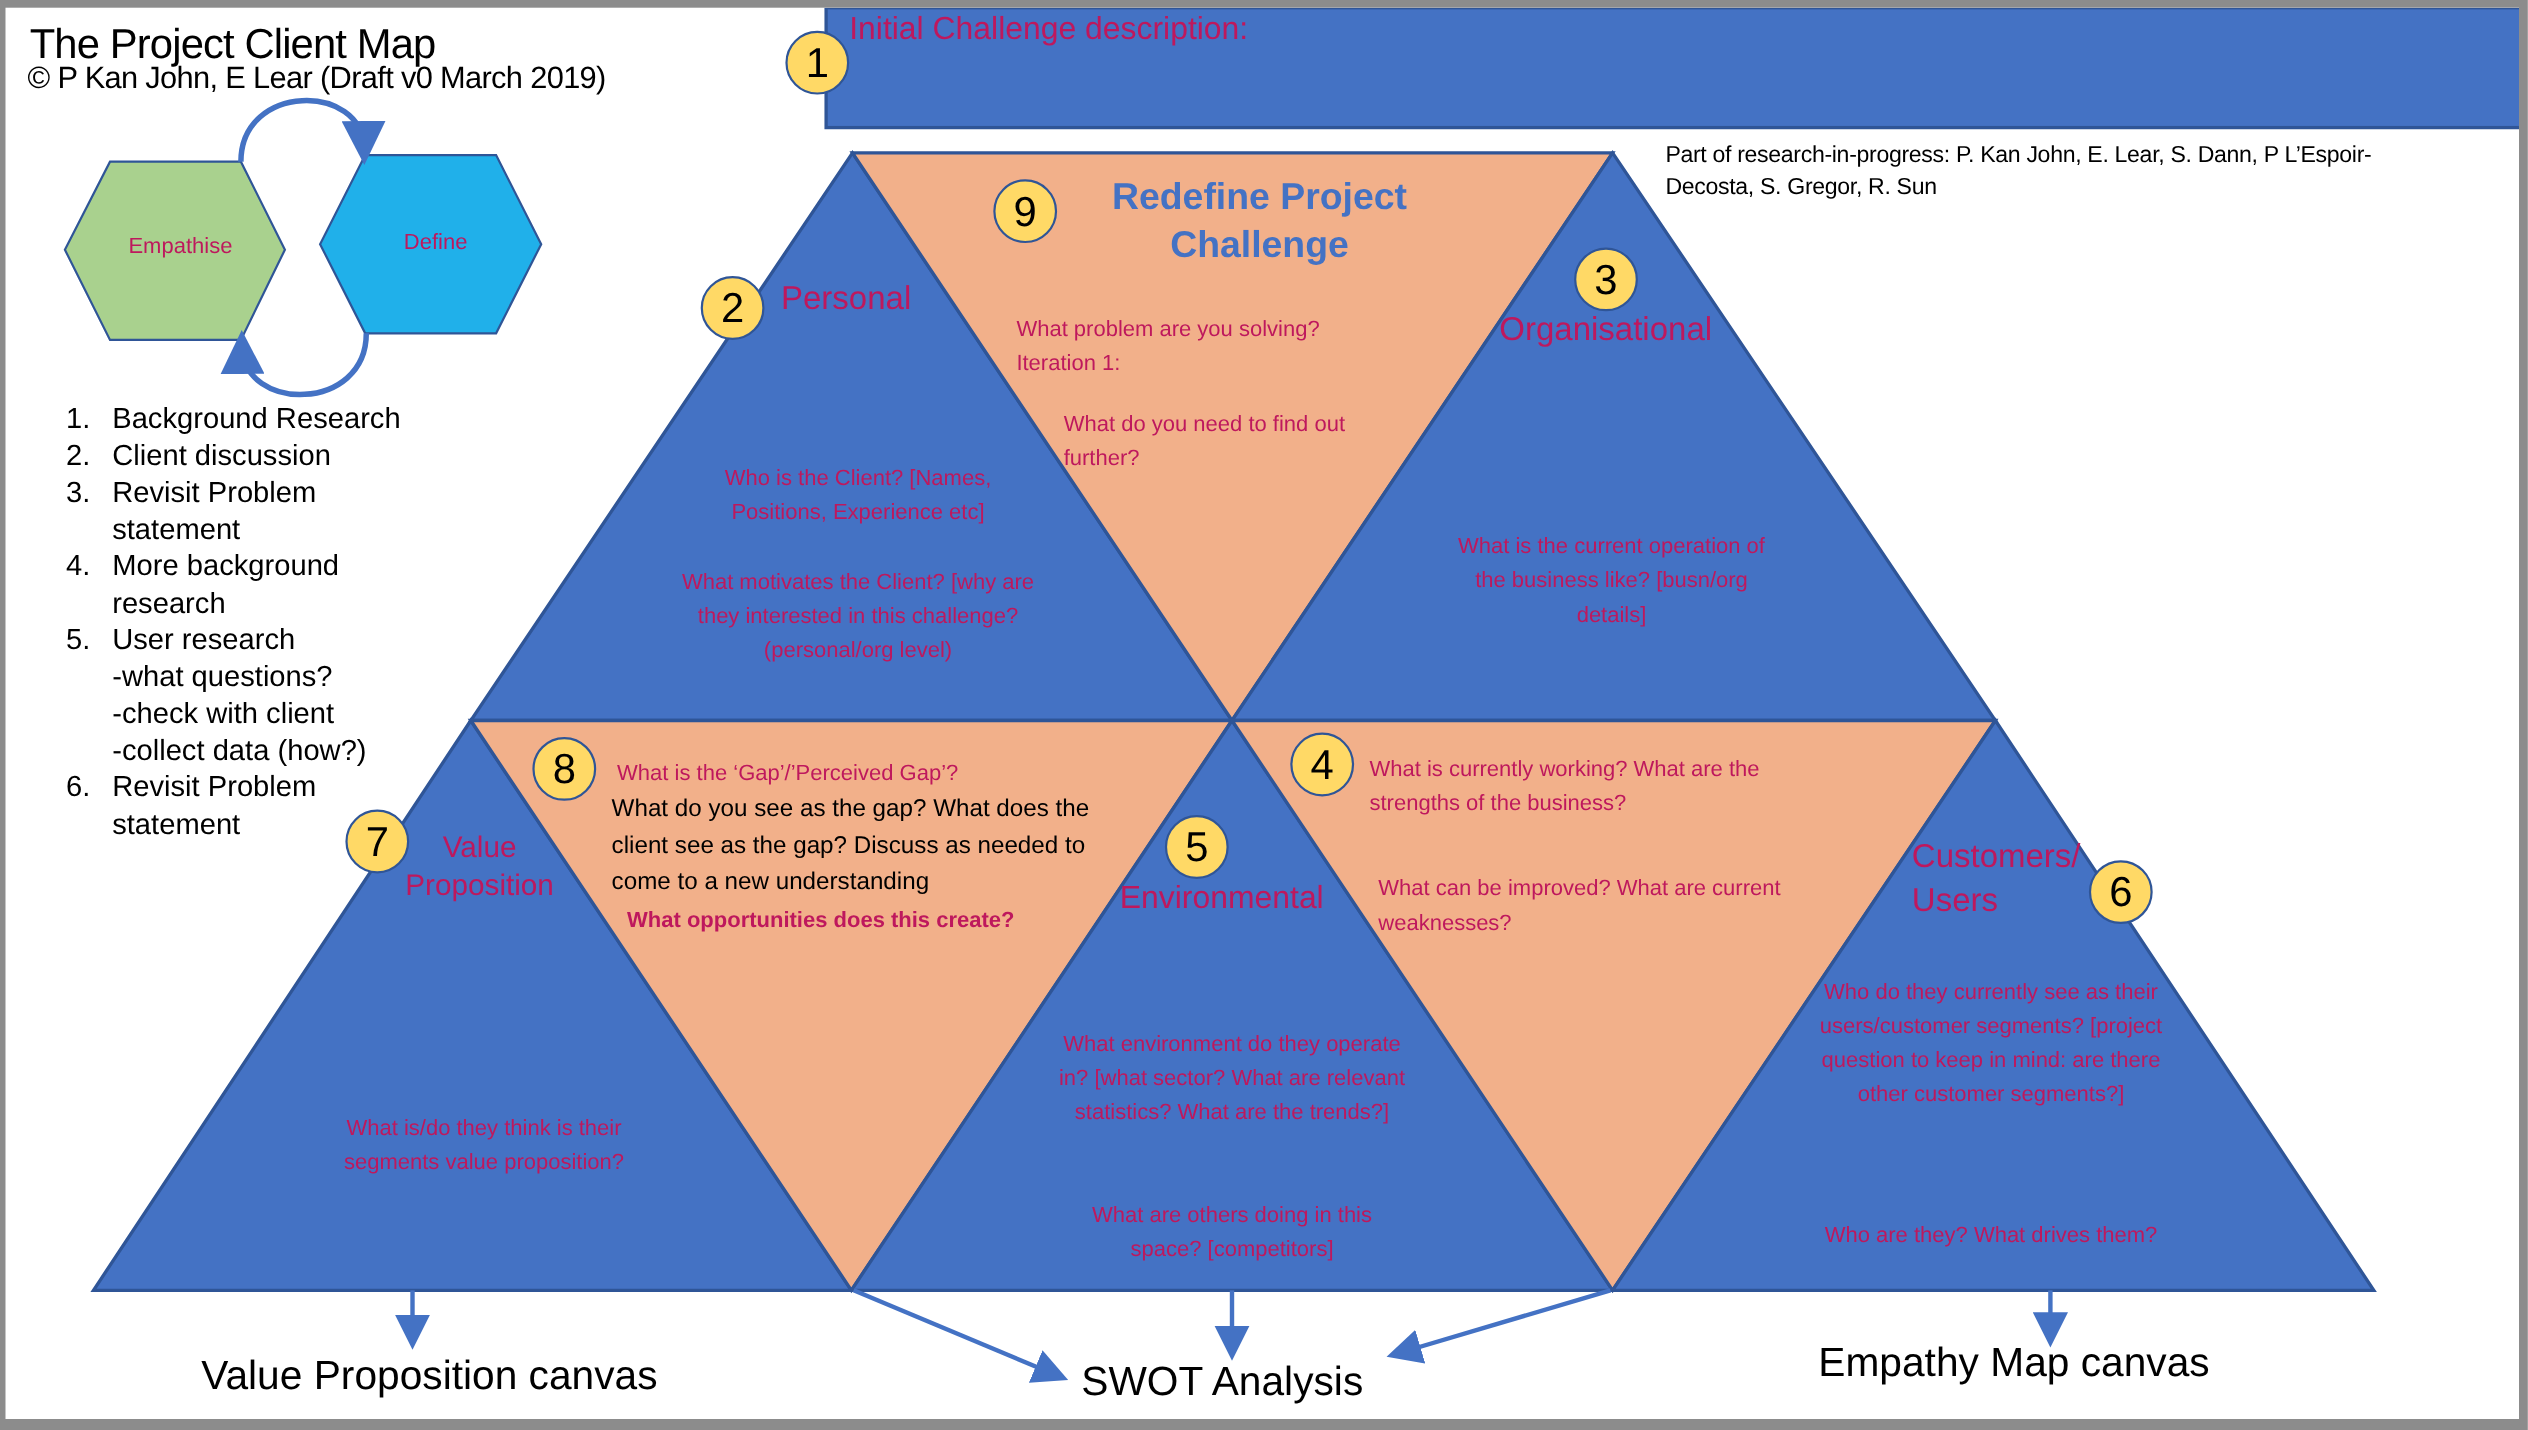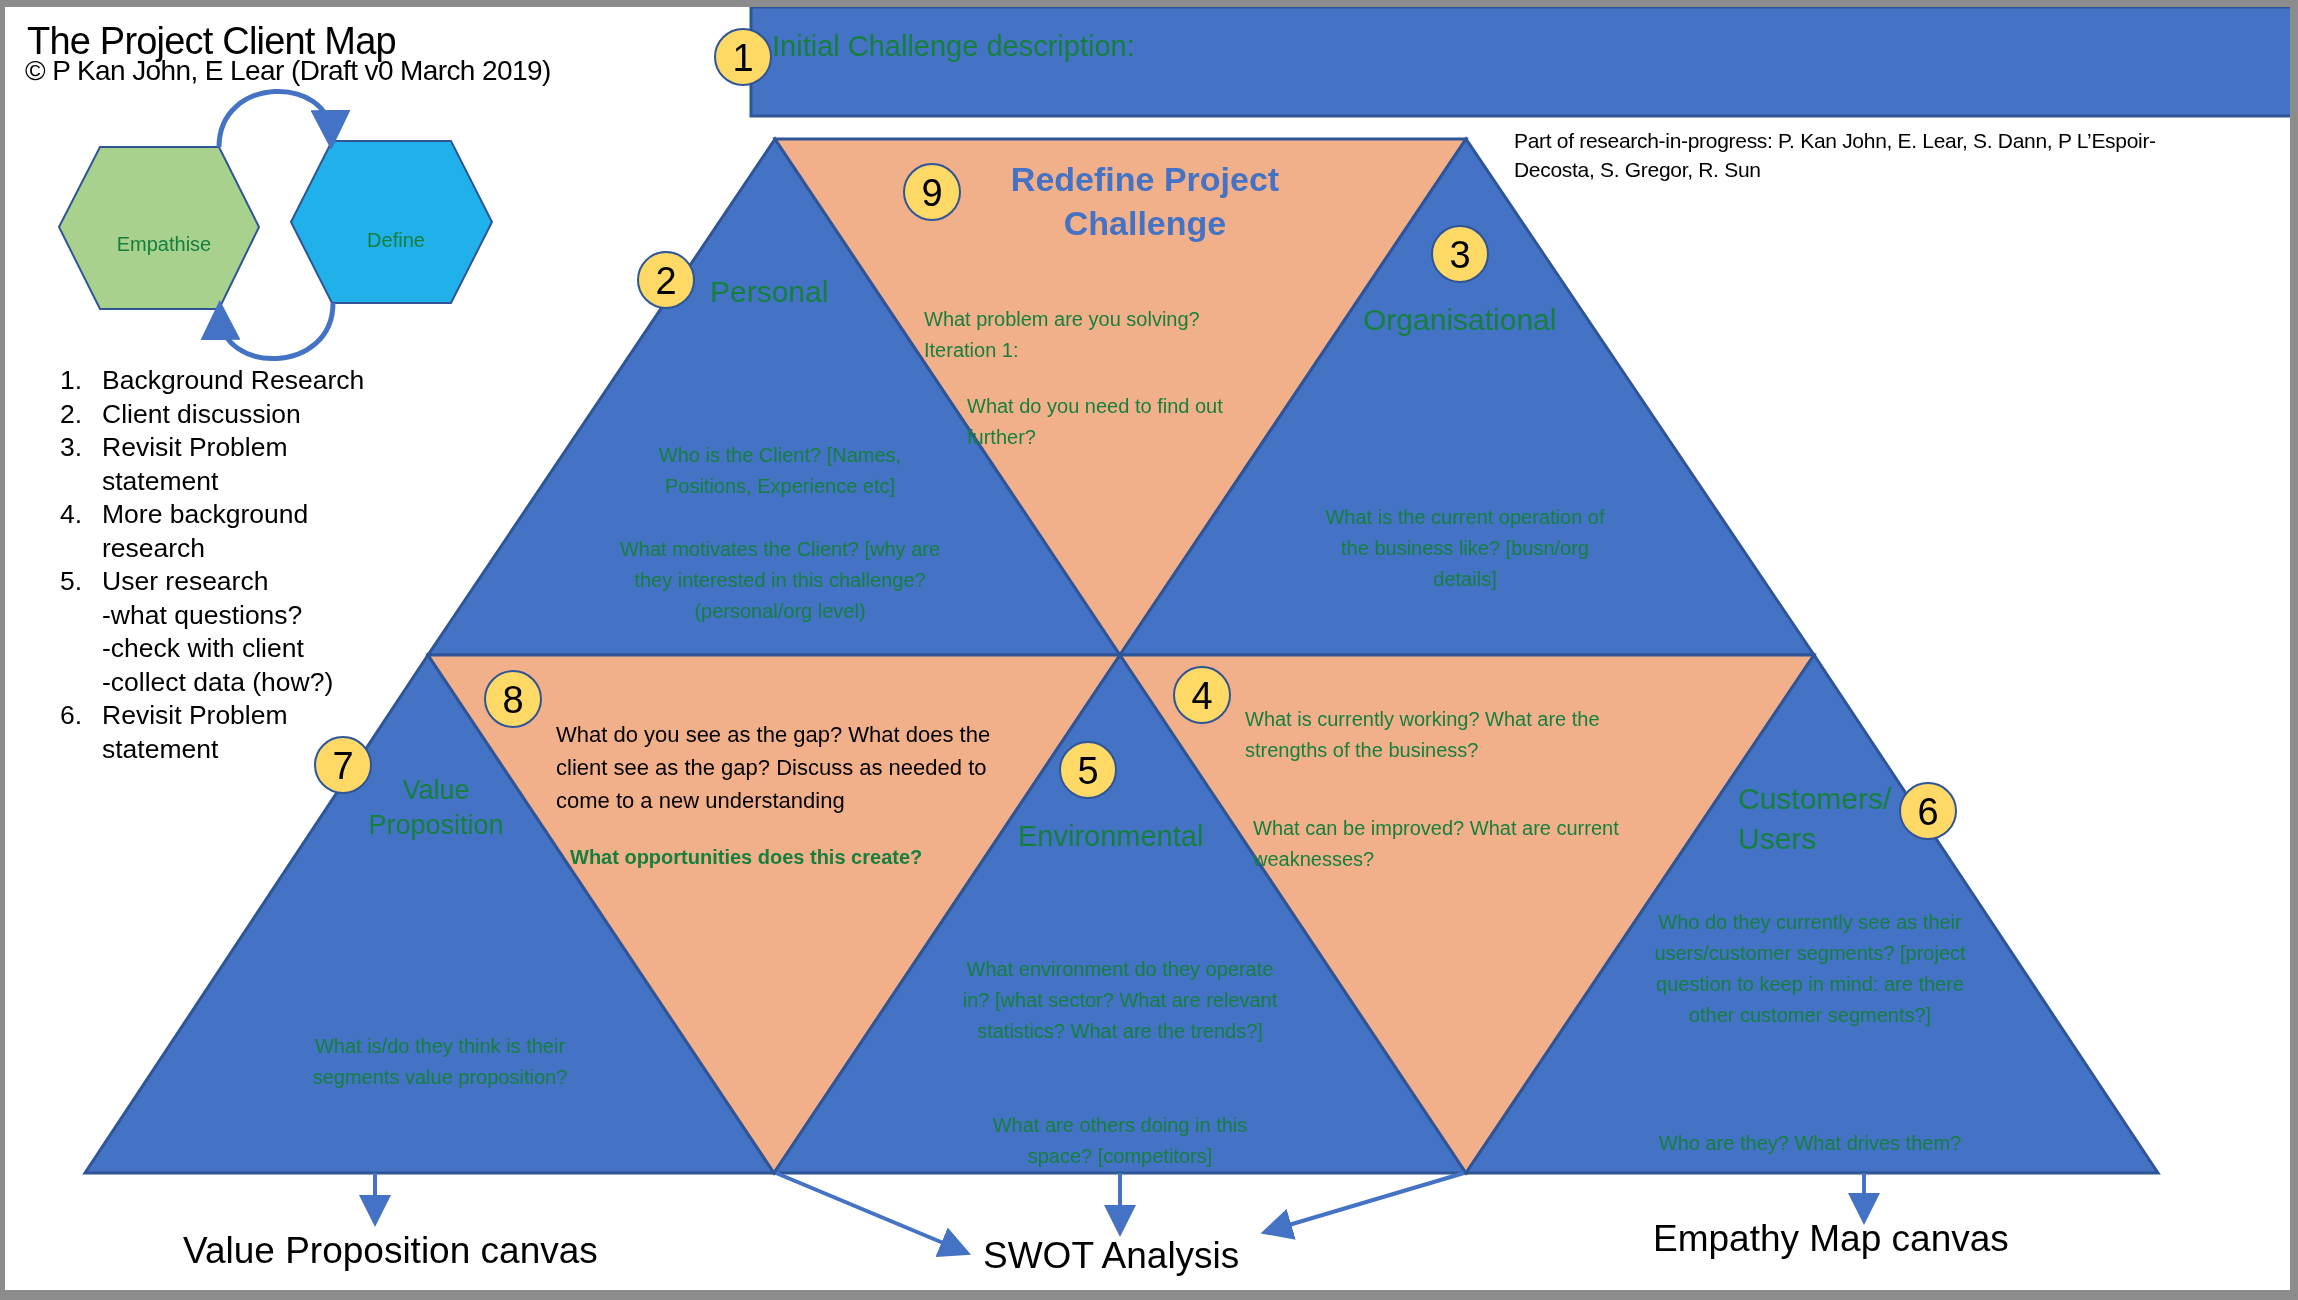--- a/index.html
+++ b/index.html
@@ -1,21 +1,21 @@
 <!DOCTYPE html>
 <html><head>
 <meta charset="utf-8">
 <style>
   html, body { margin:0; padding:0; }
   body { width:2298px; height:1300px; background:#8c8c8c; position:relative; overflow:hidden;
          font-family:"Liberation Sans", "DejaVu Sans", sans-serif; }
   #slide { position:absolute; left:5px; top:7px; width:2285px; height:1283px; background:#ffffff; overflow:hidden; }
   svg#diagram { position:absolute; left:0; top:0; }
   .abs { position:absolute; }
-  .t-white { color:#15803d;margin-top:20px; }
+  .t-white { color:#be185d; }
   .t-black { color:#000000; }
   .center { text-align:center; }
   #title { left:22px; top:14px; font-size:38px; line-height:40px; letter-spacing:-0.8px; }
   #copyright { left:20px; top:49px; font-size:28px; line-height:30px; letter-spacing:-0.6px; }
   #research-note { left:1509px; top:119px; width:700px; font-size:21px; line-height:29px; letter-spacing:-0.3px; }
   #steps { left:55px; top:357px; font-size:26.5px; line-height:33.5px; margin:0; padding:0; list-style:none; }
   #steps li { position:relative; padding-left:42px; width:300px; }
   #steps li .num { position:absolute; left:0; top:0; }
   #steps li .sub { display:block; }
   .badge { position:absolute; width:58px; height:58px; border-radius:50%; background:#ffd966; border:2px solid #2f5597;
@@ -103,20 +103,21 @@
   <div class="abs t-white label" style="left:705px;top:247px;">Personal</div>
   <div class="abs t-white body center" style="left:610px;top:413px;width:330px;">Who is the Client? [Names, Positions, Experience etc]</div>
   <div class="abs t-white body center" style="left:605px;top:507px;width:340px;">What motivates the Client? [why are they interested in this challenge? (personal/org level)</div>
 
   <div class="abs t-white label" style="left:1358px;top:275px;">Organisational</div>
   <div class="abs t-white body center" style="left:1310px;top:475px;width:300px;">What is the current operation of the business like? [busn/org details]</div>
 
   <div class="abs t-white label center" style="left:356px;top:746px;width:150px;font-size:27px;line-height:35px;">Value Proposition</div>
   <div class="abs t-white body center" style="left:265px;top:1004px;width:340px;">What is/do they think is their segments value proposition?</div>
 
+  <div class="abs t-white body" style="left:556px;top:681px;width:460px;">What is the ‘Gap’/’Perceived Gap’?</div>
   <div class="abs t-black" style="left:551px;top:711px;width:490px;font-size:22px;line-height:33px;">What do you see as the gap? What does the client see as the gap? Discuss as needed to come to a new understanding</div>
   <div class="abs t-white body" style="left:565px;top:815px;width:460px;font-weight:bold;">What opportunities does this create?</div>
 
   <div class="abs t-white label" style="left:1013px;top:792px;font-size:29px;">Environmental</div>
   <div class="abs t-white body center" style="left:955px;top:927px;width:320px;">What environment do they operate in? [what sector? What are relevant statistics? What are the trends?]</div>
   <div class="abs t-white body center" style="left:955px;top:1083px;width:320px;">What are others doing in this space? [competitors]</div>
 
   <div class="abs t-white body" style="left:1248px;top:786px;width:460px;">What can be improved? What are current weaknesses?</div>
   <div class="abs t-white body" style="left:1240px;top:677px;width:440px;">What is currently working? What are the strengths of the business?</div>
 

